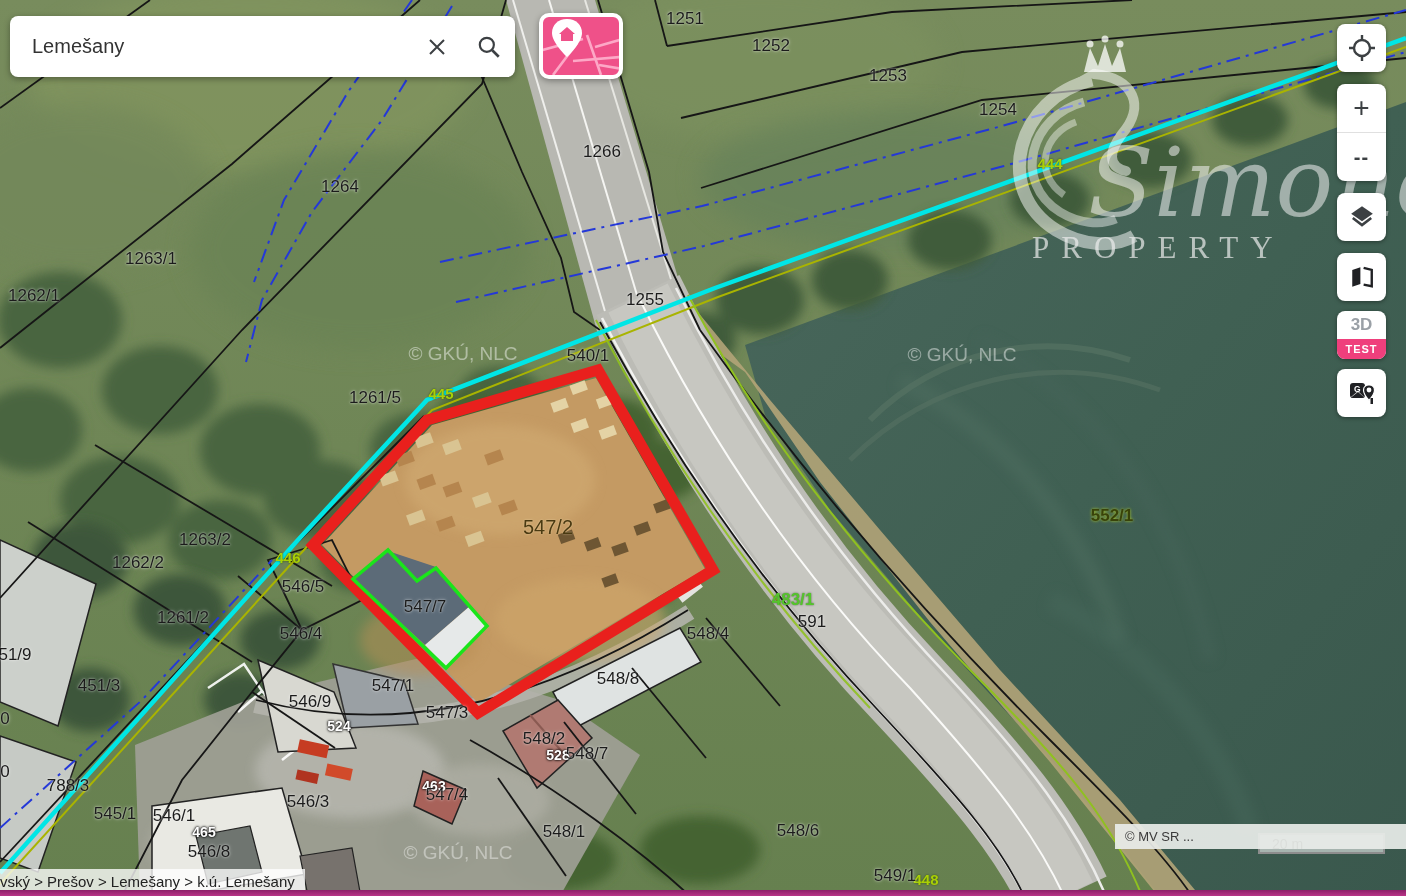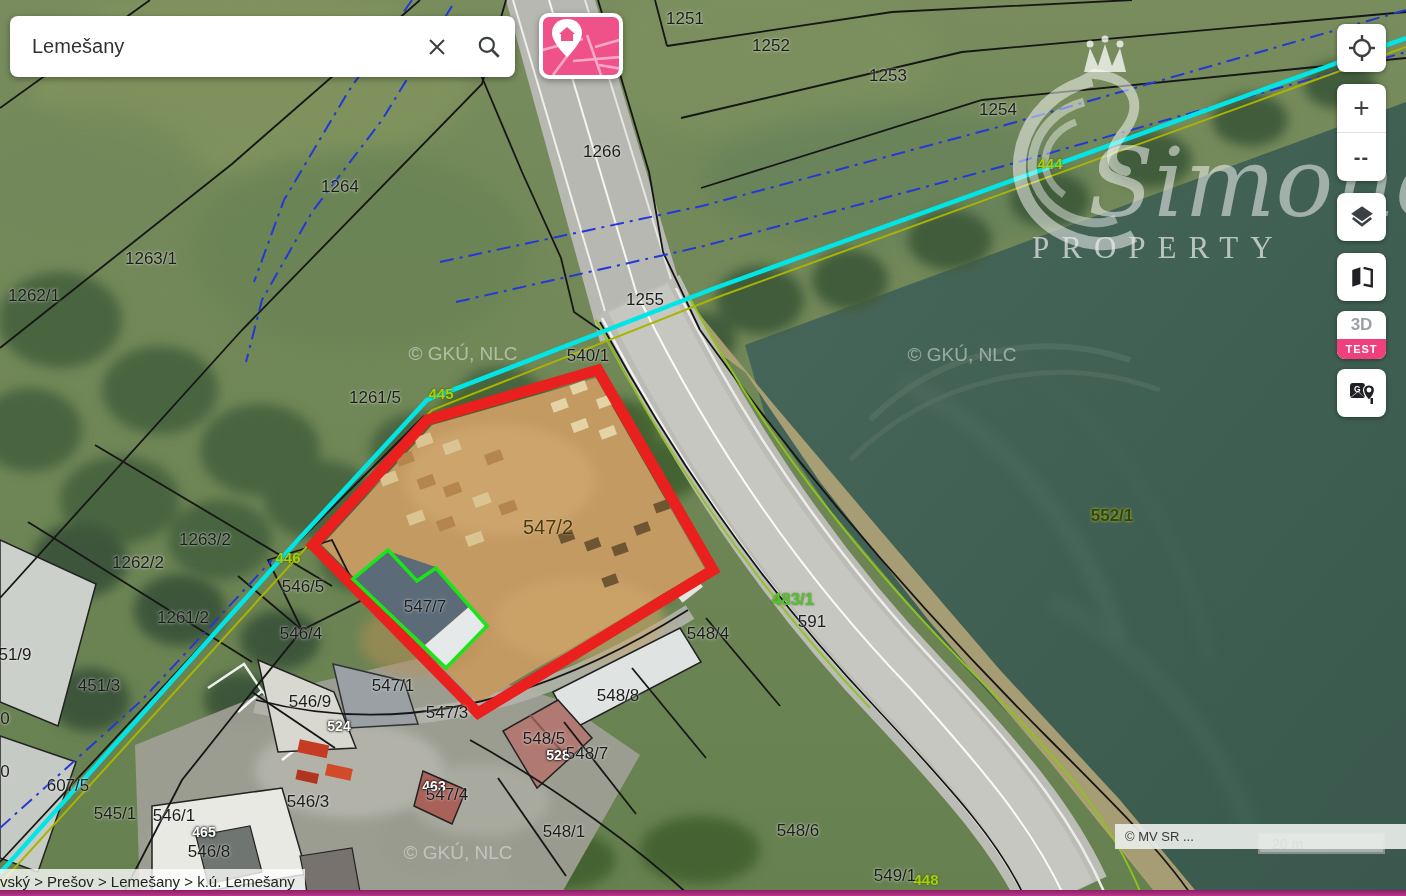--- a/index.html
+++ b/index.html
@@ -313,34 +313,34 @@
       <span class="plabel" style="left: 138px; top: 563px;">1262/2</span>
       <span class="plabel" style="left: 183px; top: 618px;">1261/2</span>
       <span class="plabel" style="left: 303px; top: 587px;">546/5</span>
       <span class="plabel brown" style="left: 509px; top: 527px;">547/2</span>
       <span class="plabel" style="left: 425px; top: 607px;">547/7</span>
       <span class="plabel" style="left: 301px; top: 634px;">546/4</span>
       <span class="plabel" style="left: 708px; top: 634px;">548/4</span>
       <span class="plabel" style="left: 393px; top: 686px;">547/1</span>
       <span class="plabel" style="left: 310px; top: 702px;">546/9</span>
       <span class="plabel" style="left: 447px; top: 713px;">547/3</span>
-      <span class="plabel" style="left: 618px; top: 679px; margin-top: 17px;">548/8</span>
+      <span class="plabel" style="left: 618px; top: 679px;">548/8</span>
       <span class="plabel green" style="left: 793px; top: 600px;">483/1</span>
       <span class="plabel" style="left: 812px; top: 622px;">591</span>
       <span class="plabel olive" style="left: 1112px; top: 516px;">552/1</span>
       <span class="plabel white" style="left: 339px; top: 726px;">524</span>
-      <span class="plabel" style="left: 544px; top: 739px;">548/5</span>
+      <span class="plabel" style="left: 544px; top: 739px;">548/2</span>
       <span class="plabel white" style="left: 558px; top: 755px;">528</span>
       <span class="plabel" style="left: 587px; top: 754px;">548/7</span>
       <span class="plabel white" style="left: 434px; top: 786px;">463</span>
       <span class="plabel" style="left: 447px; top: 795px;">547/4</span>
       <span class="plabel" style="left: 308px; top: 802px;">546/3</span>
       <span class="plabel" style="left: 99px; top: 686px;">451/3</span>
       <span class="plabel" style="left: 15px; top: 655px;">51/9</span>
-      <span class="plabel" style="left: 68px; top: 786px;">607/5</span>
+      <span class="plabel" style="left: 68px; top: 786px;">788/3</span>
       <span class="plabel" style="left: 115px; top: 814px;">545/1</span>
       <span class="plabel" style="left: 174px; top: 816px;">546/1</span>
       <span class="plabel white" style="left: 204px; top: 832px;">465</span>
       <span class="plabel" style="left: 209px; top: 852px;">546/8</span>
       <span class="plabel" style="left: 564px; top: 832px;">548/1</span>
       <span class="plabel" style="left: 798px; top: 831px;">548/6</span>
       <span class="plabel" style="left: 895px; top: 876px;">549/1</span>
       <span class="plabel" style="left: 5px; top: 719px;">0</span>
       <span class="plabel" style="left: 5px; top: 772px;">0</span>
     </div>

